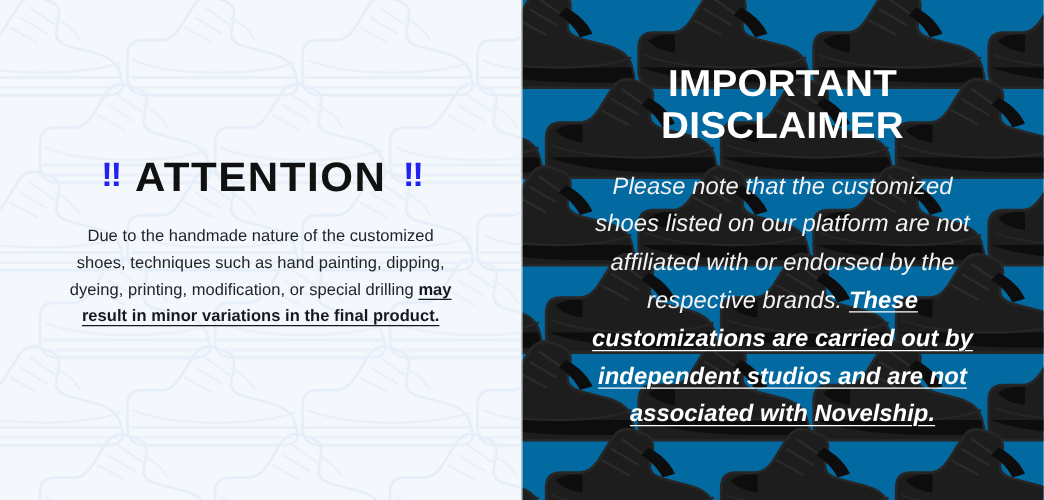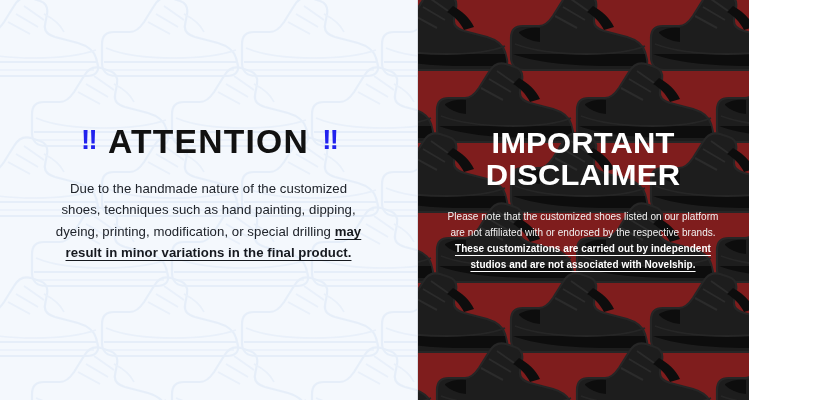--- a/index.html
+++ b/index.html
@@ -87,44 +87,45 @@
   .body-left .emph {
     font-weight:700;
     text-decoration:underline;
     text-underline-offset:2.5px;
     text-decoration-thickness:1px;
     color:#16191f;
   }
 
   
   .panel-right {
-    width:332px;
-    background:#7f1d1d;
+    width:418px;
+    background:#0369a1;
   }
   .panel-right .pattern-layer { opacity:1; }
 
   .heading-disclaimer {
     font-family:"Liberation Sans", sans-serif;
     font-weight:700;
     font-size:30px;
     line-height:1.08;
     letter-spacing:0.2px;
     color:#ffffff;
     margin-bottom:18px;
     transform:scaleX(1.03);
   }
   .heading-disclaimer .hd-line { display:block; white-space:nowrap; }
 
   .body-right {
-    font-size:10px;
+    font-size:19px;
     line-height:1.6;
     color:#f2f2f2;
     max-width:318px;
     margin:0 auto;
     letter-spacing:0.05px;
+    font-style:italic;
   }
   .body-right .emph {
     font-weight:700;
     text-decoration:underline;
     text-underline-offset:2.5px;
     text-decoration-thickness:1.2px;
     color:#ffffff;
   }
 
   .divider {

